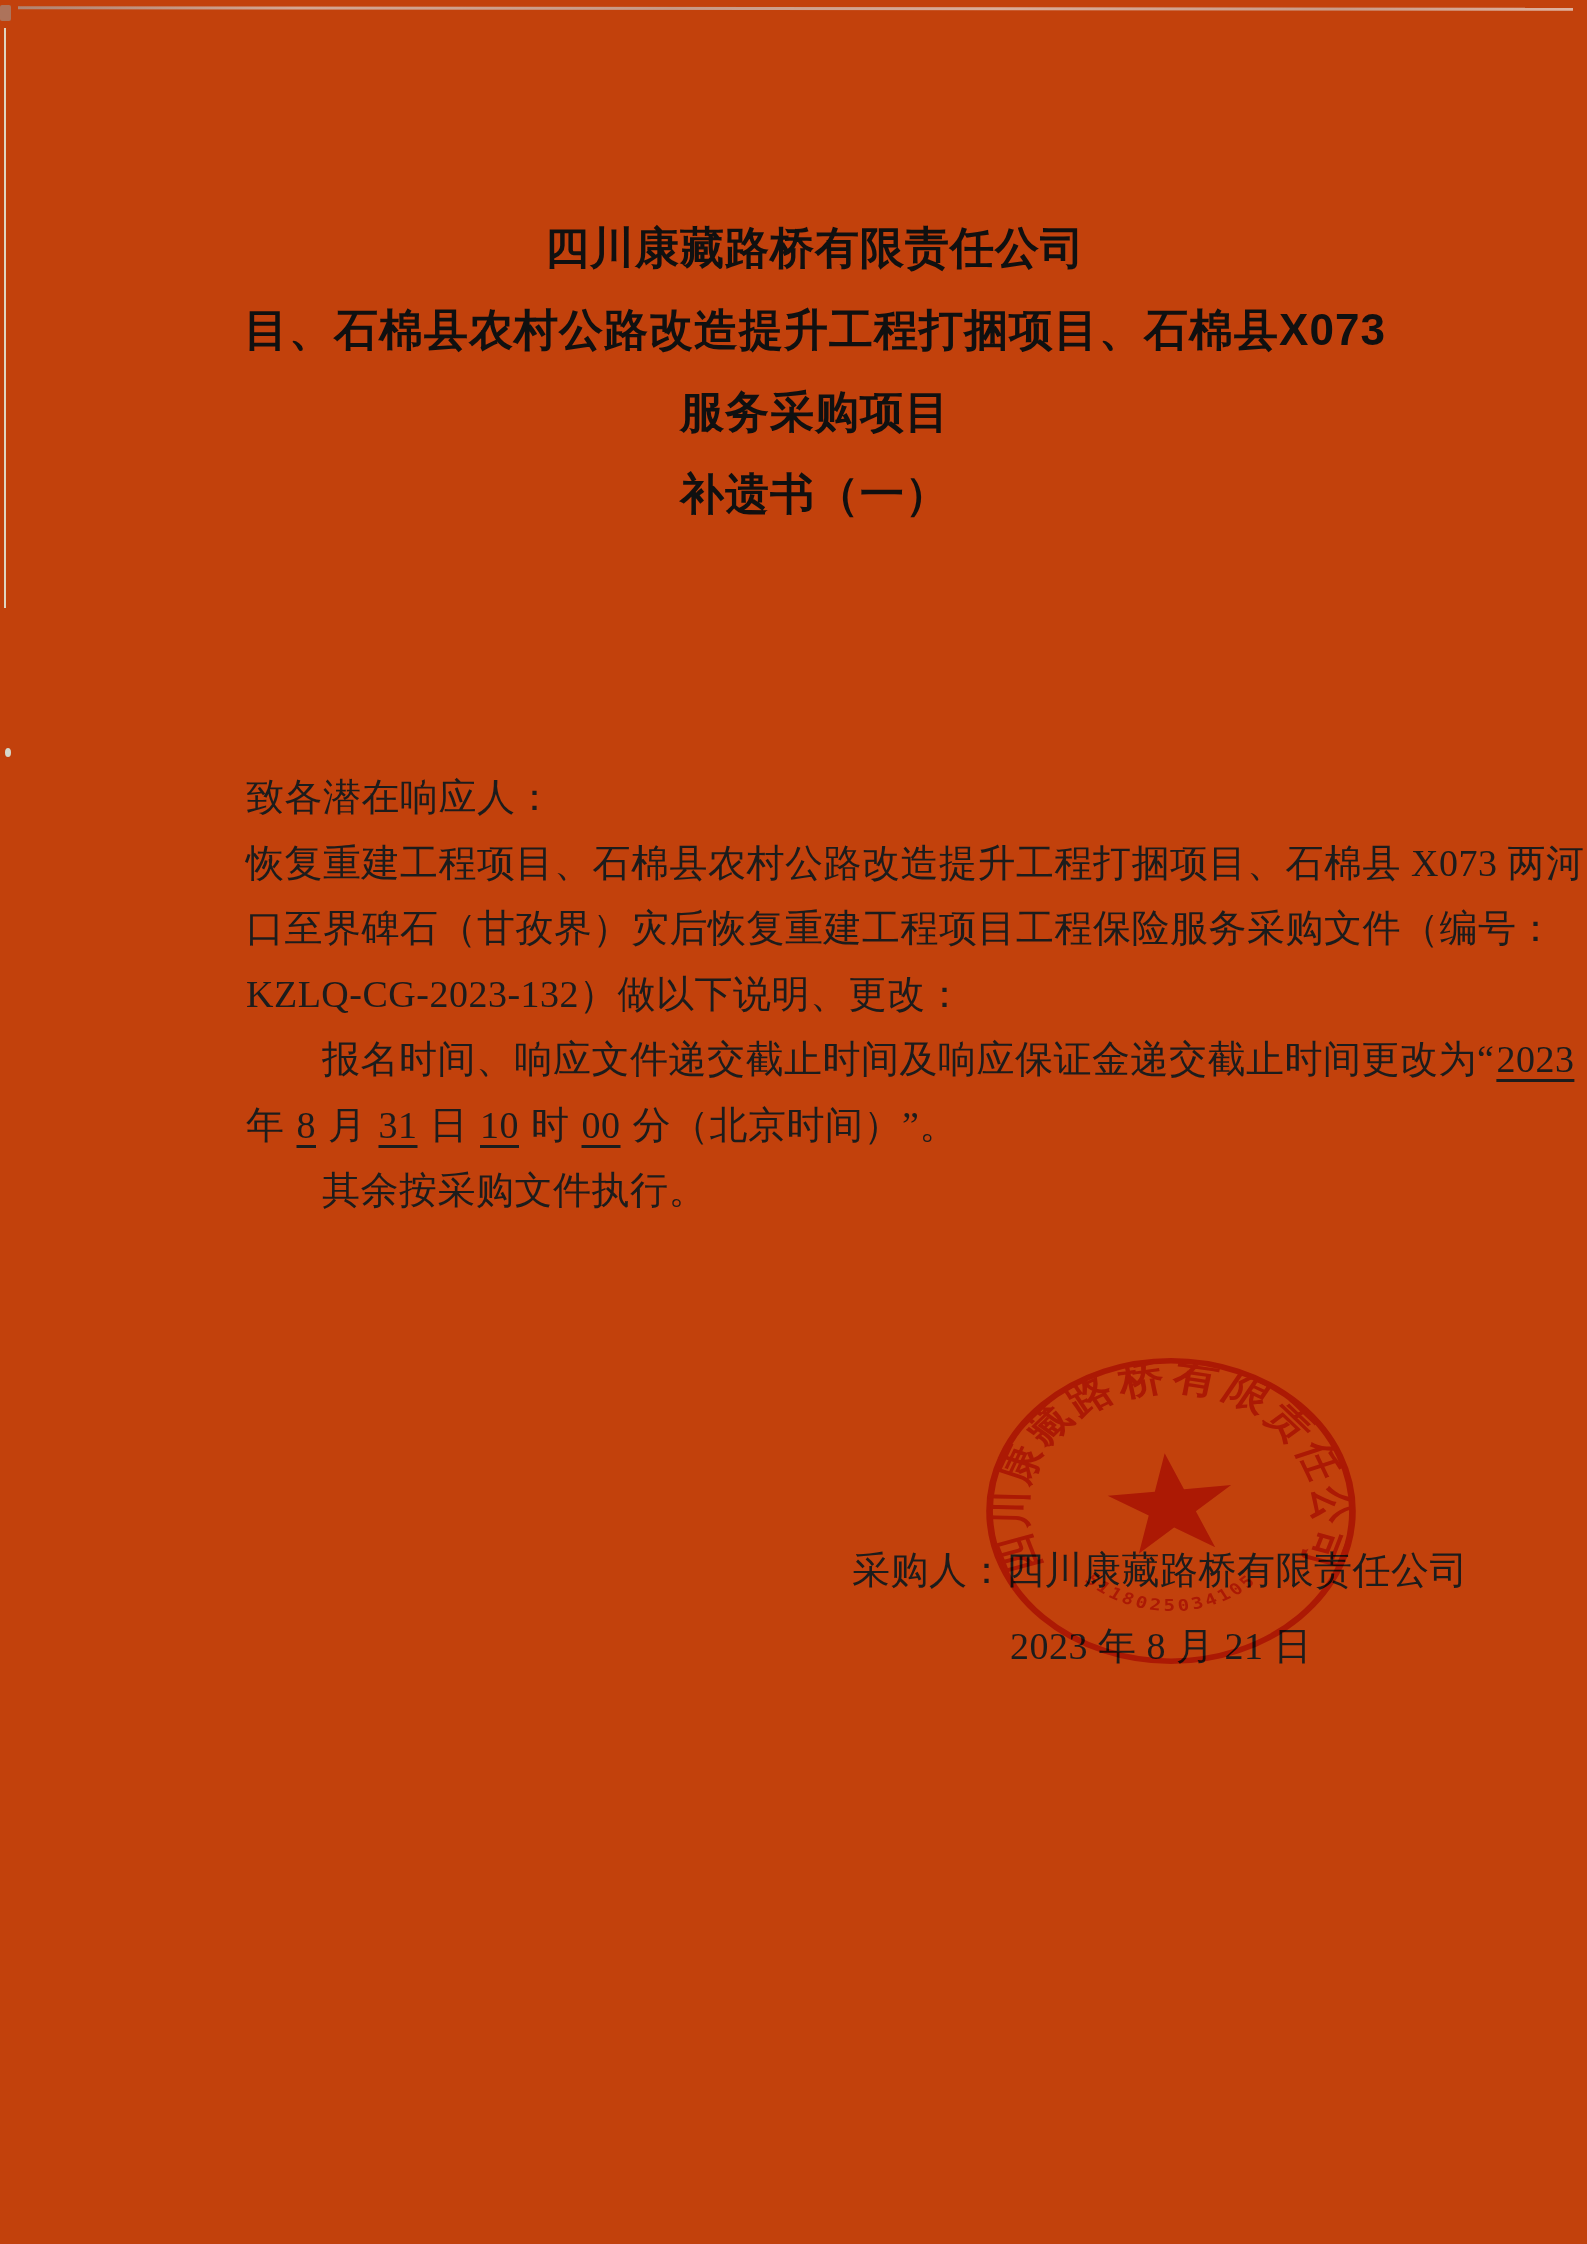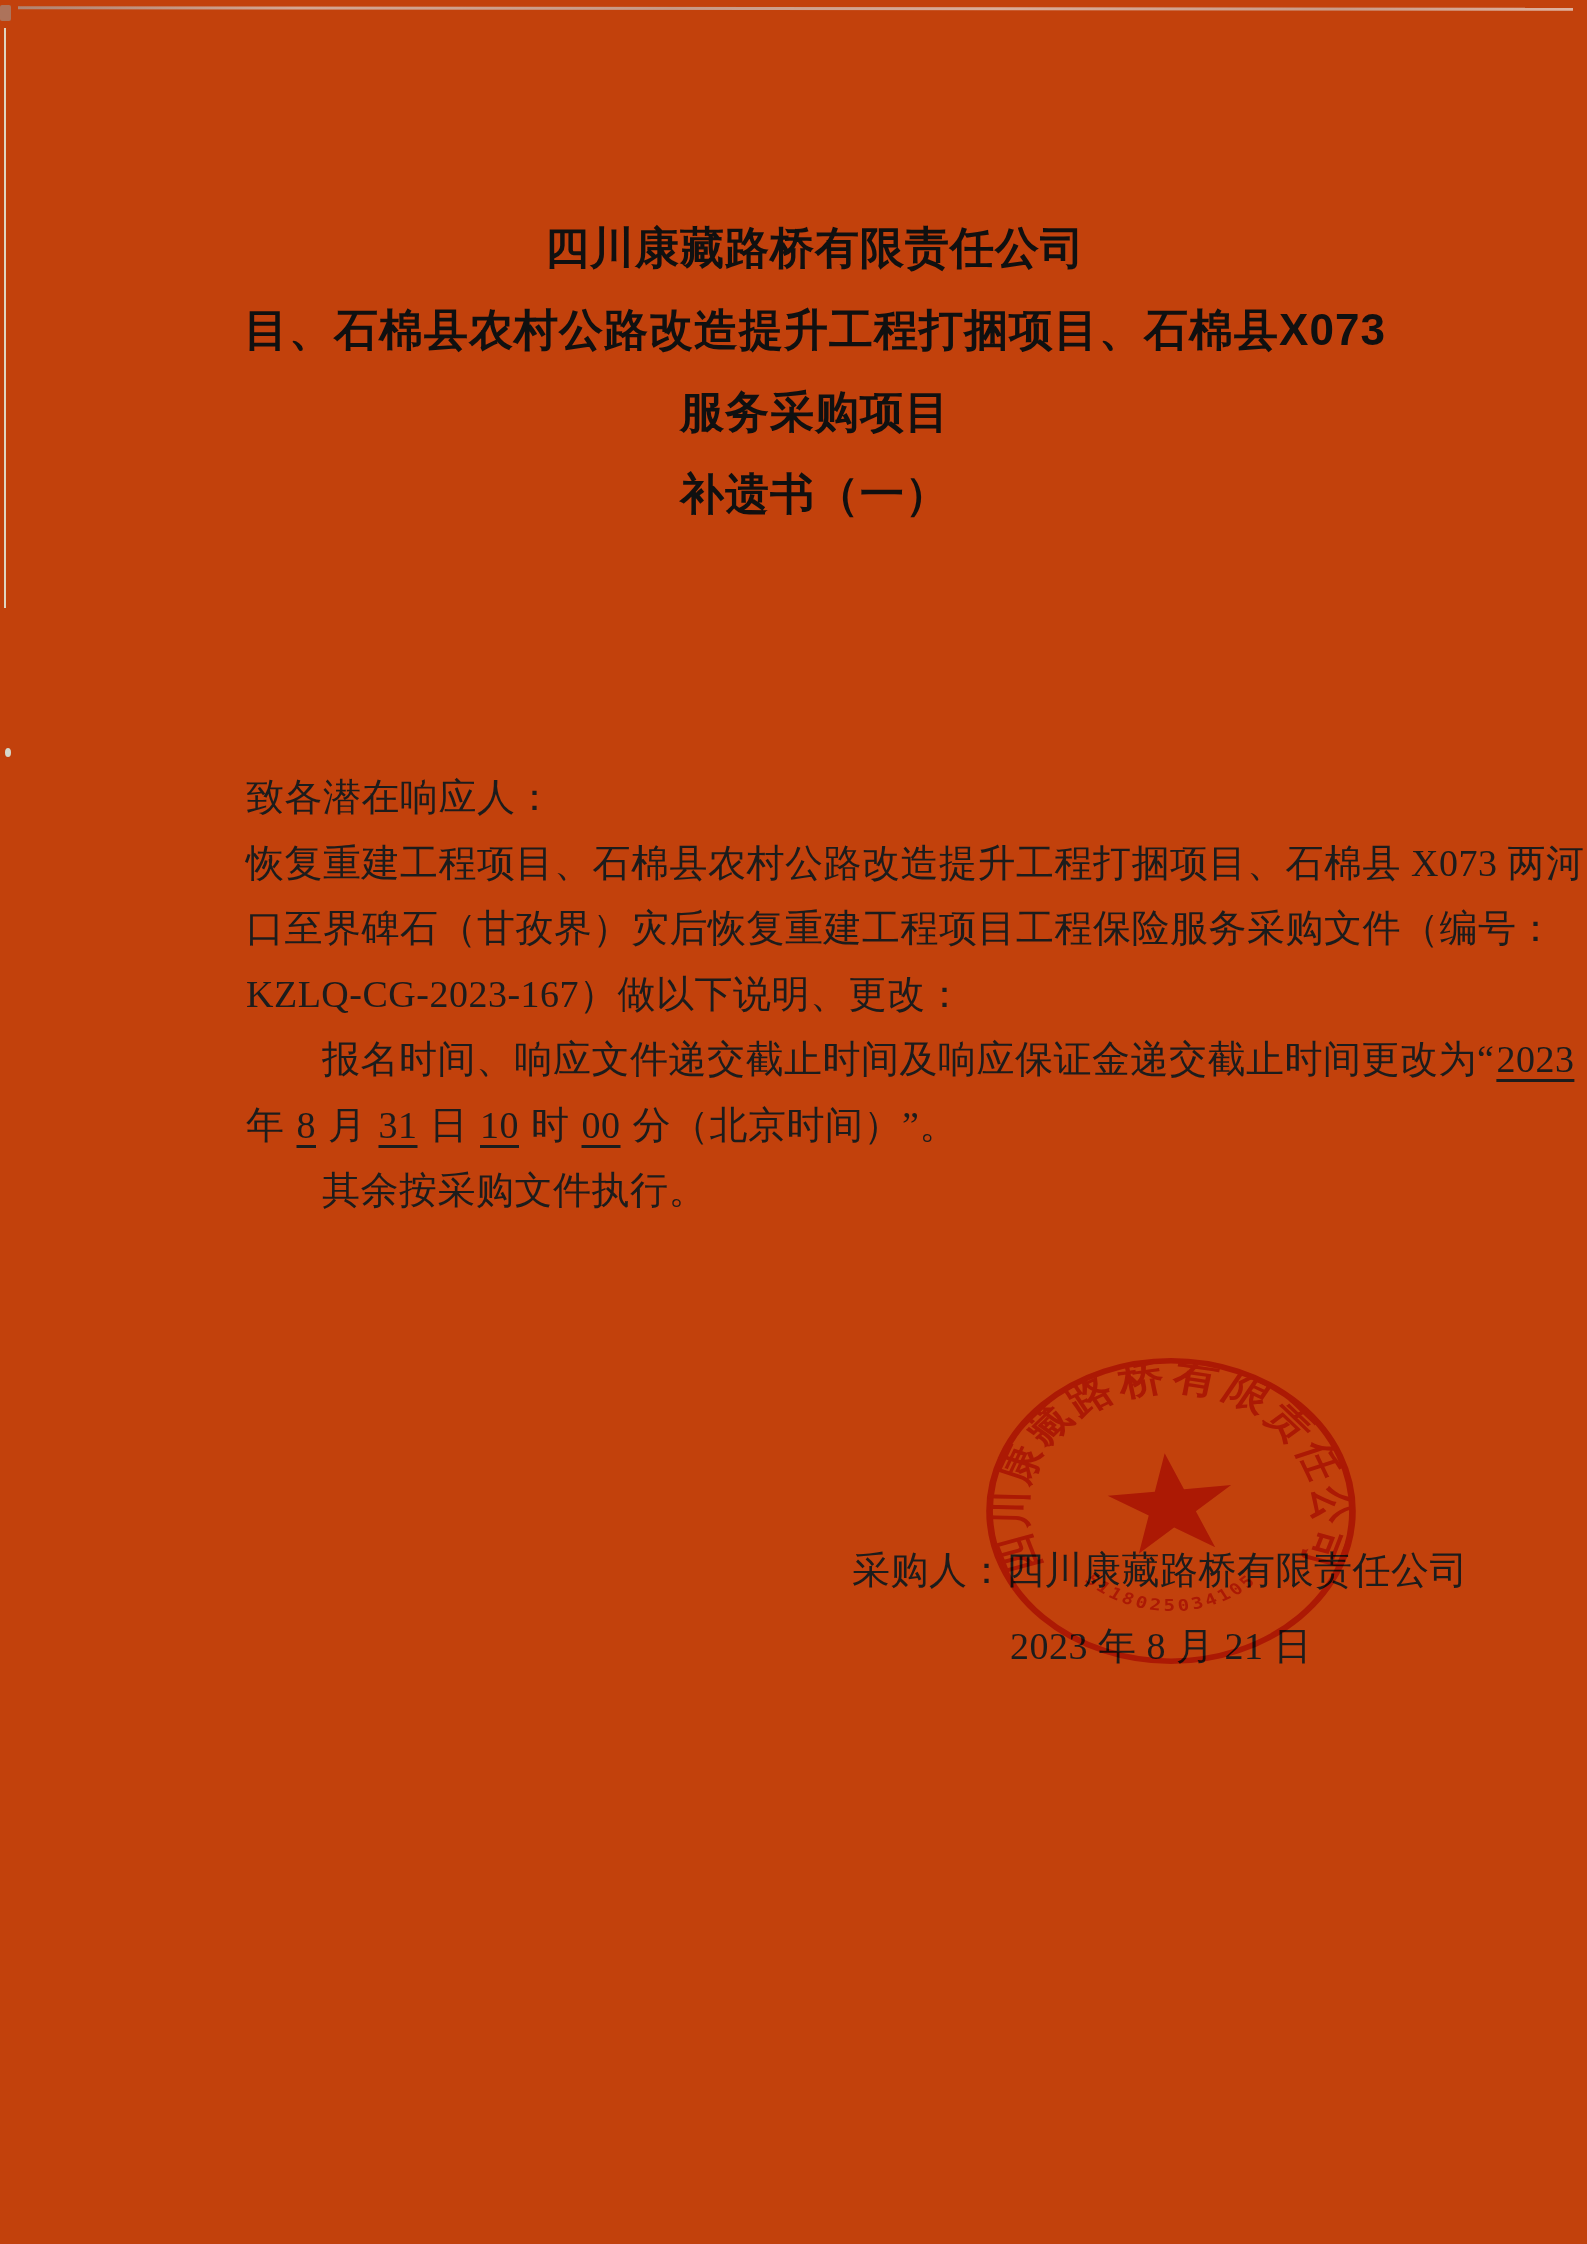--- a/index.html
+++ b/index.html
@@ -96,21 +96,21 @@
     <div class="title-line">目、石棉县农村公路改造提升工程打捆项目、石棉县X073</div>
     <div class="title-line">服务采购项目</div>
     <div class="title-line">补遗书（一）</div>
   </div>
 
   <div class="body-block">
     <div class="body-line">致各潜在响应人：</div>
 
     <div class="body-line">恢复重建工程项目、石棉县农村公路改造提升工程打捆项目、石棉县 X073 两河</div>
     <div class="body-line">口至界碑石（甘孜界）灾后恢复重建工程项目工程保险服务采购文件（编号：</div>
-    <div class="body-line">KZLQ-CG-2023-167）做以下说明、更改：</div>
+    <div class="body-line">KZLQ-CG-2023-132）做以下说明、更改：</div>
 
     <div class="body-line indent"><span>报名时间、响应文件递交截止时间及响应保证金递交截止时间更改为“</span><span class="u">2023</span></div>
 
     <div class="body-line"><span>年 </span><span class="u">8</span><span> 月 </span><span class="u">31</span><span> 日 </span><span class="u">10</span><span> 时 </span><span class="u">00</span><span> 分（北京时间）”。</span></div>
 
     <div class="body-line indent">其余按采购文件执行。</div>
   </div>
 
   <div class="signature-block">
     <div>采购人：四川康藏路桥有限责任公司</div>

